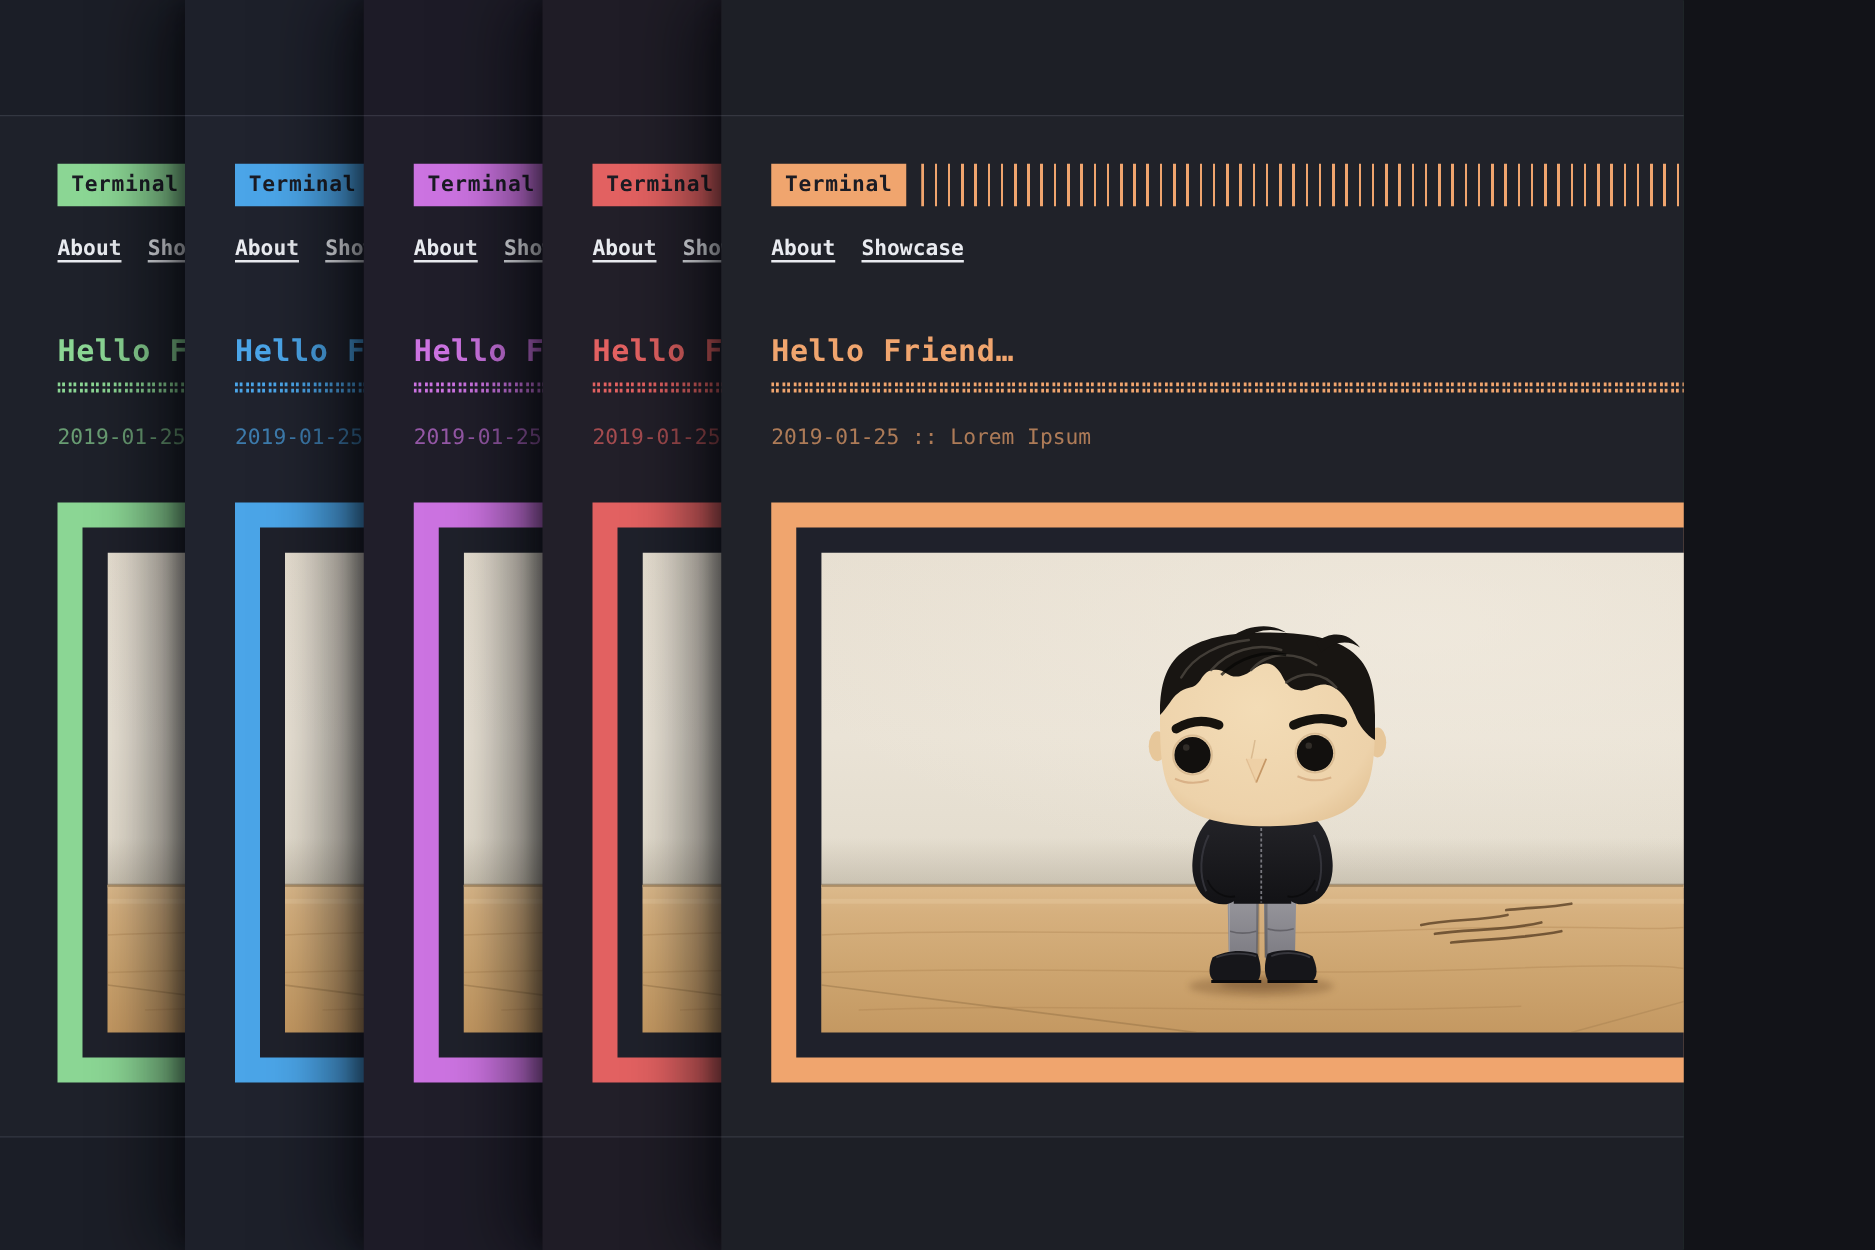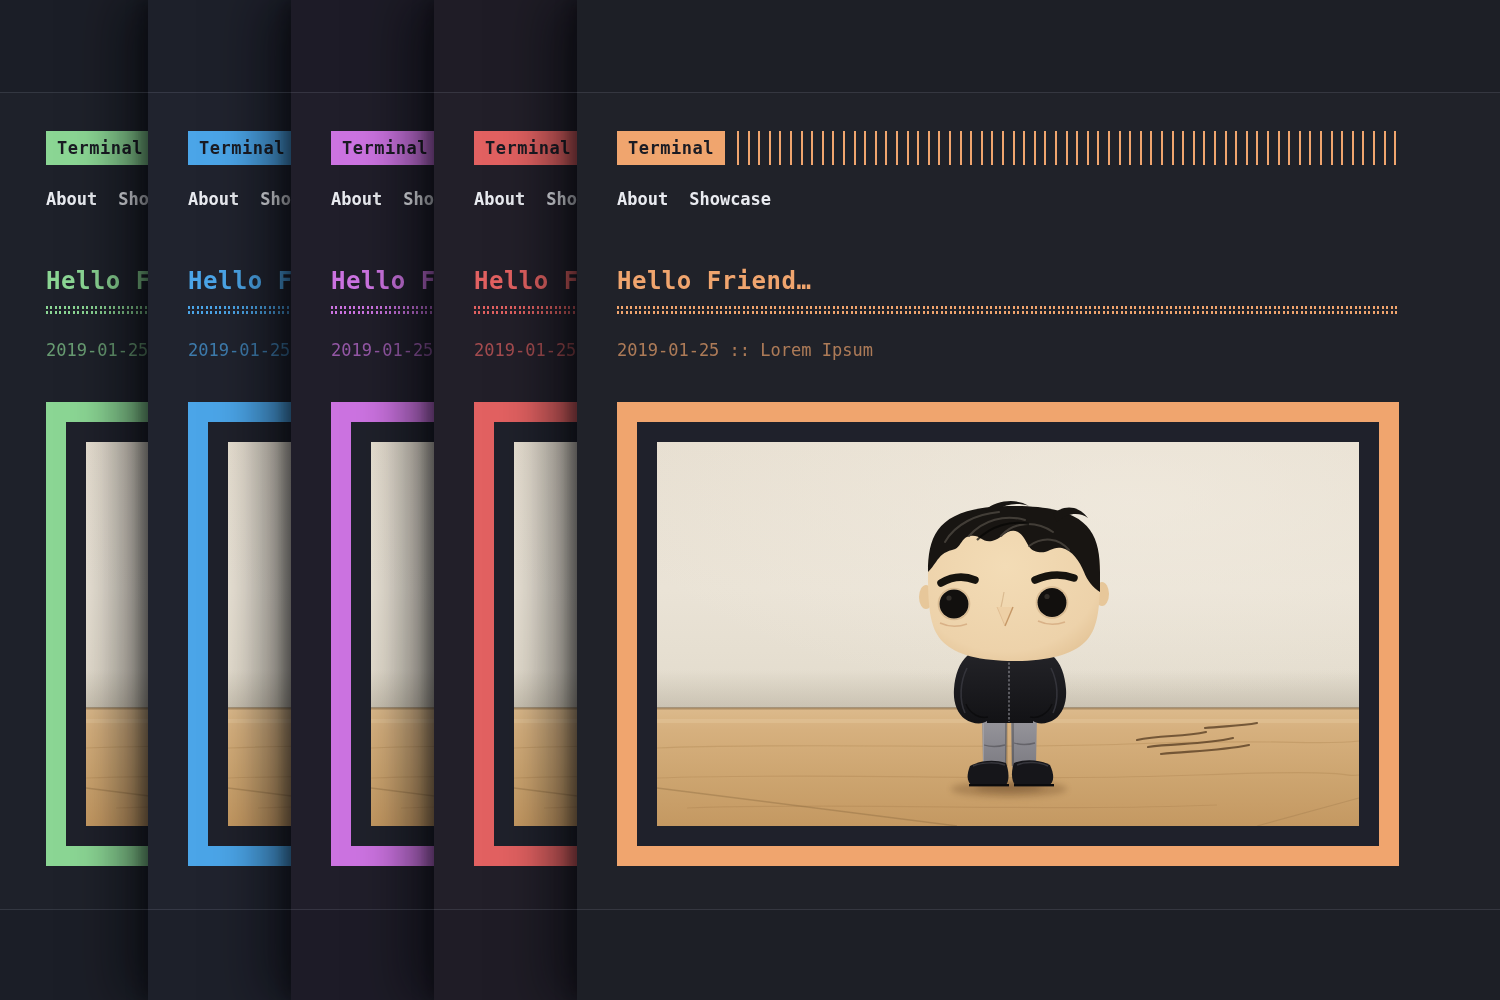--- a/index.html
+++ b/index.html
@@ -1,30 +1,30 @@
 <!DOCTYPE html>
 <html><head>
 <meta charset="utf-8">
 <style>
   html,body{margin:0;padding:0;background:#121318;}
-  .stage{position:relative;width:1500px;height:1000px;overflow:hidden;background:#22c55e;
+  .stage{position:relative;width:1347px;height:1000px;overflow:hidden;background:#22c55e;
          font-family:"DejaVu Sans Mono","Liberation Mono",monospace;}
   .panel{position:absolute;top:0;height:1000px;width:923px;background:var(--panel-bg,#20222b);
          box-shadow:-26px 0 46px rgba(4,5,9,.55),-6px 0 14px rgba(4,5,9,.4);}
   .content{position:absolute;top:0;left:40px;width:782px;}
   #panels .panel:first-child .content{left:46px;}
 
   .logo-row{margin-top:131px;height:34px;display:flex;align-items:stretch;}
   .logo{display:inline-flex;align-items:center;height:34px;padding:0 11px;background:var(--accent);
         color:#1b1c24;font-size:17px;font-weight:700;letter-spacing:.5px;white-space:nowrap;}
   .bars{flex:1;height:34px;margin-left:12px;
         background-image:repeating-linear-gradient(90deg,var(--accent) 0,var(--accent) 2px,transparent 2px,transparent 10.6px);}
 
   .nav{margin-top:23px;display:flex;gap:21px;font-size:17px;line-height:22px;font-weight:700;}
-  .nav a{color:#e9ebf0;text-decoration-thickness:1.5px;text-underline-offset:4px;cursor:pointer;white-space:nowrap;}
+  .nav a{color:#e9ebf0;text-decoration:underline;text-decoration-thickness:1.5px;text-underline-offset:4px;cursor:pointer;white-space:nowrap;}
 
   .post-title{margin:56px 0 0 0;font-size:24px;line-height:30px;font-weight:700;color:var(--accent);letter-spacing:.5px;white-space:nowrap;}
 
   .divider{margin-top:10px;height:8px;
     background-image:
       linear-gradient(90deg,var(--accent) 0,var(--accent) 2px,transparent 2px,transparent 4px,var(--accent) 4px,var(--accent) 6px,transparent 6px,transparent 9px),
       linear-gradient(90deg,var(--accent) 0,var(--accent) 2px,transparent 2px,transparent 4px,var(--accent) 4px,var(--accent) 6px,transparent 6px,transparent 9px);
     background-size:9px 3px,9px 3px;background-position:0 0,0 5px;background-repeat:repeat-x,repeat-x;}
 
   .post-meta{margin-top:25px;font-size:17px;line-height:22px;color:var(--accent);opacity:.68;white-space:nowrap;}

